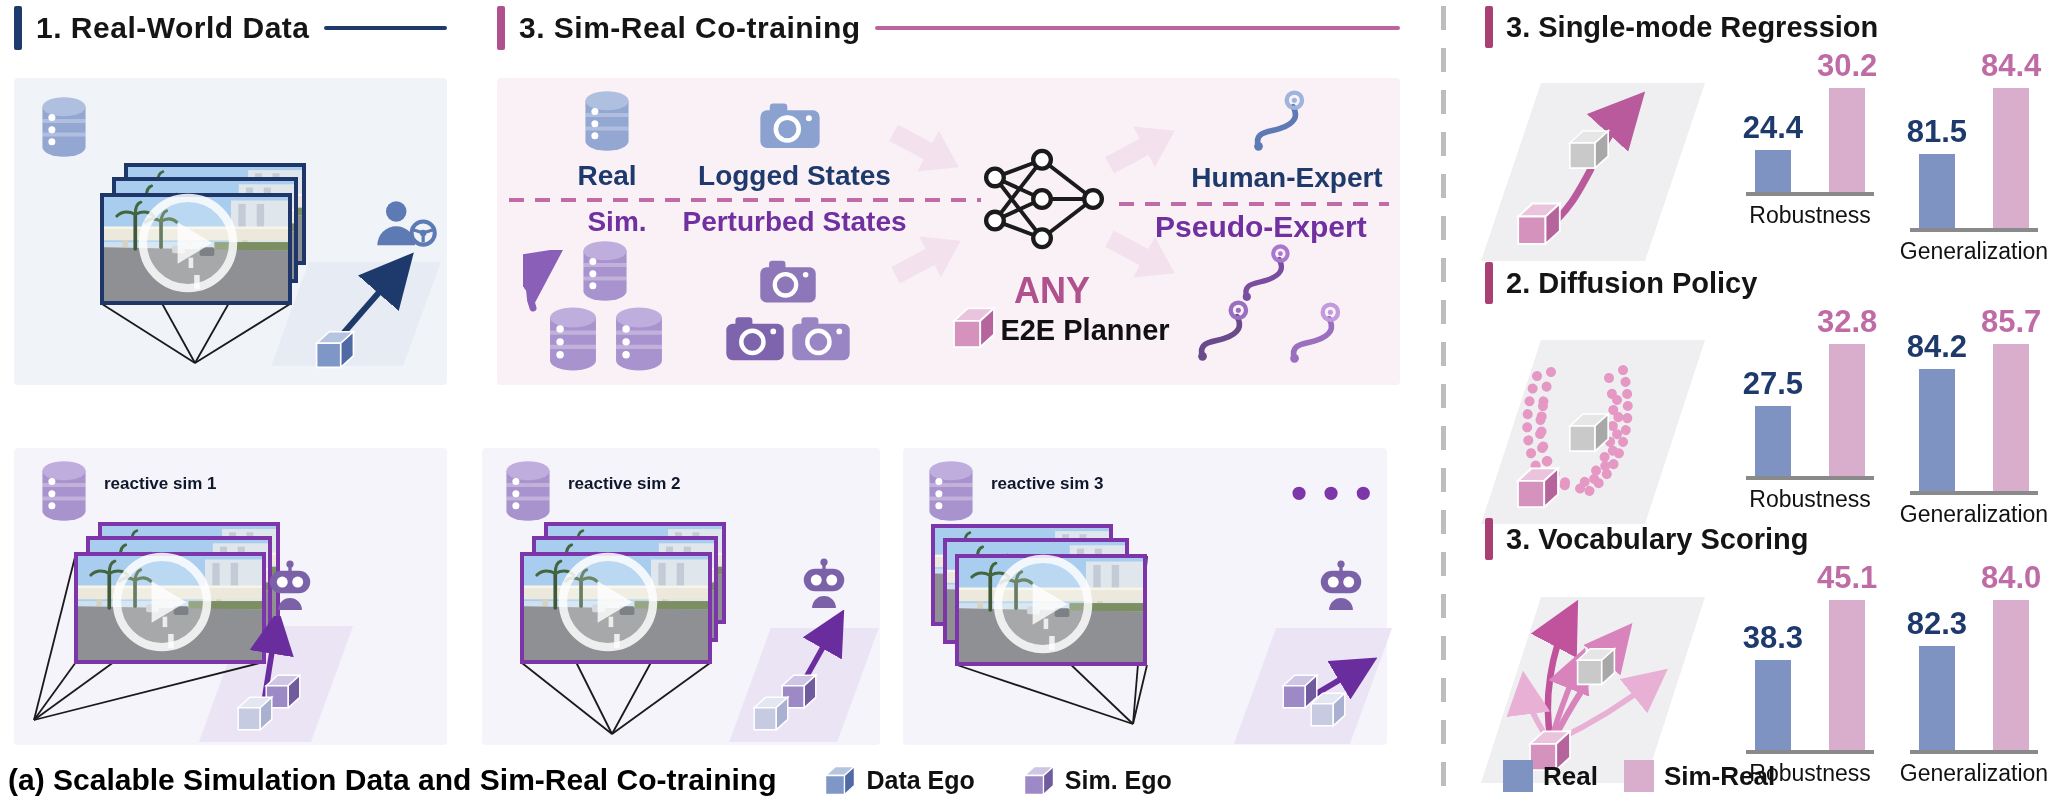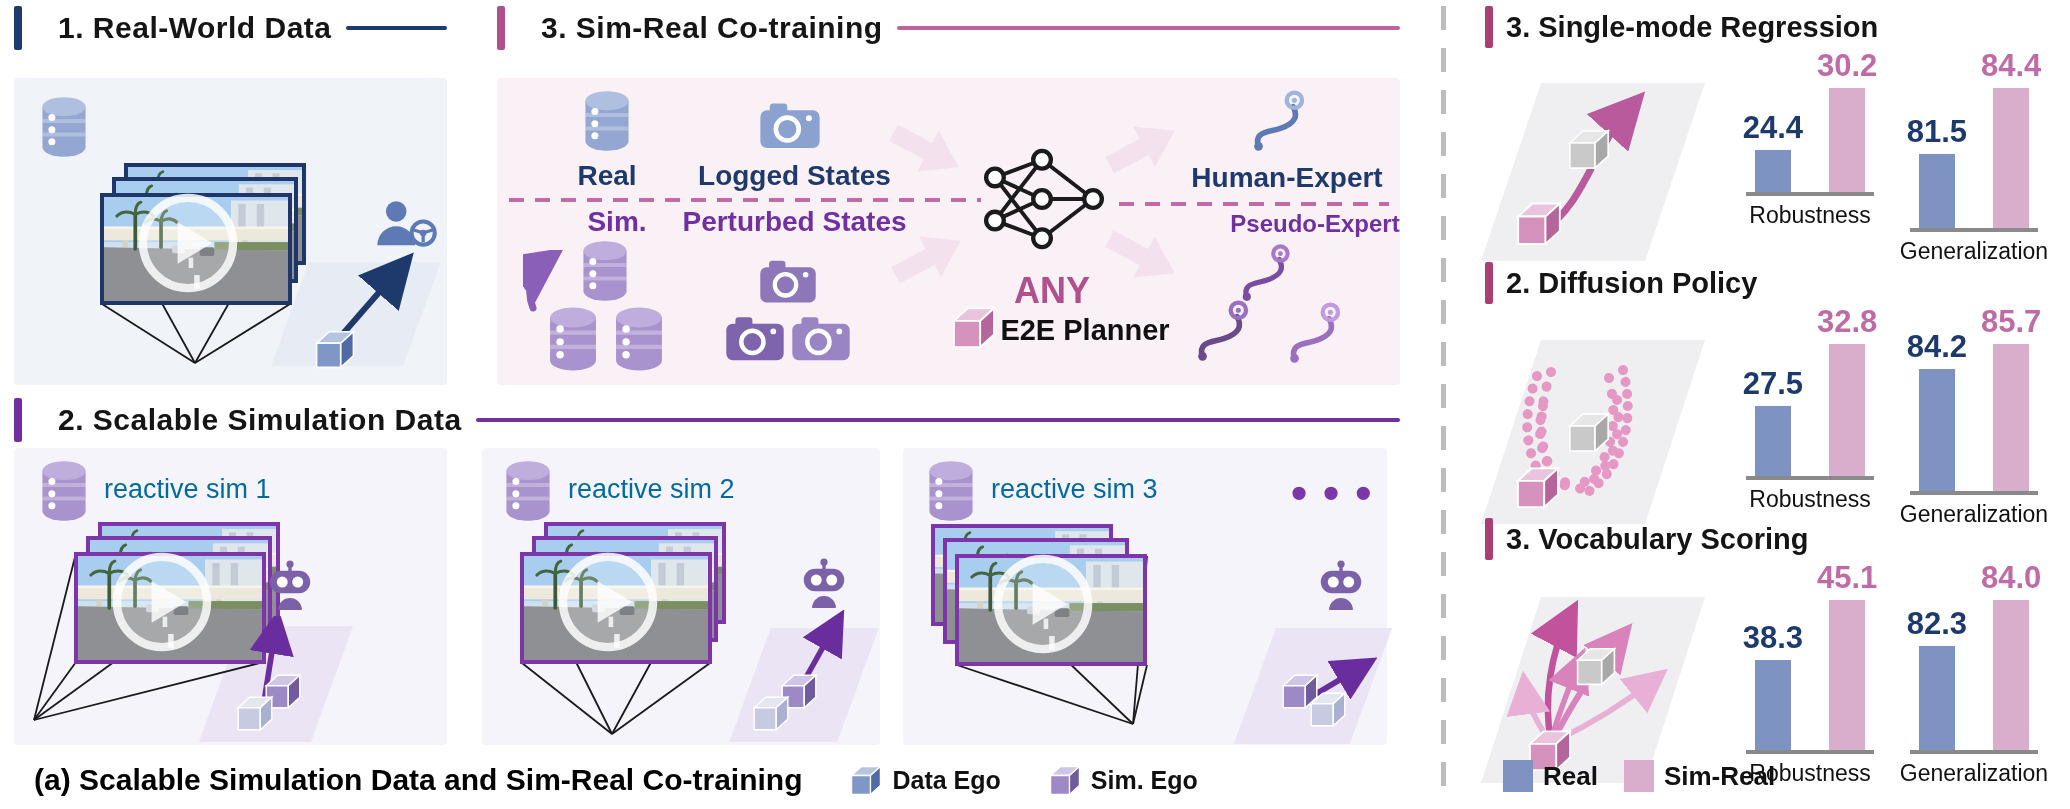--- a/index.html
+++ b/index.html
@@ -2,21 +2,21 @@
 <html><head>
 <meta charset="utf-8">
 <style>
   html,body{margin:0;padding:0;background:#ffffff;}
   body{font-family:"Liberation Sans", sans-serif; color:#111;}
   #fig{position:relative;width:2070px;height:809px;background:#fff;overflow:hidden;}
 
   
   .shead{position:absolute;display:flex;align-items:center;gap:14px;}
   .shead .hbar{width:8px;height:44px;border-radius:2px;flex:0 0 auto;}
-  .shead .htxt{font-size:30px;font-weight:600;letter-spacing:.5px;color:#151515;white-space:nowrap;margin-left:22px;}
+  .shead .htxt{font-size:30px;font-weight:600;letter-spacing:.5px;color:#151515;white-space:nowrap;}
   .shead .hline{flex:1;height:4px;border-radius:2px;}
   .navy-bar{background:#1e3a6c;} .navy-line{background:#1e3a6c;}
   .mag-bar{background:#b0508c;} .mag-line{background:#bb64a0;}
   .pur-bar{background:#7030a0;} .pur-line{background:#7030a0;}
   .crim-bar{background:#a84076;}
 
   
   .panel{position:absolute;border-radius:4px;}
   .bg-blue{background:#f0f3f8;}
   .bg-pink{background:#faf1f7;}
@@ -40,21 +40,21 @@
 
   .frustum{position:absolute;left:0;top:0;pointer-events:none;}
 
   .para{position:absolute;transform:skewX(-20deg);}
 
   
   .lbl{position:absolute;font-weight:600;text-align:center;white-space:nowrap;}
   .lbl.navy{color:#1e3a6c;} .lbl.purp{color:#7030a0;} .lbl.mag{color:#b0508c;}
   .dashline{position:absolute;height:4px;background:repeating-linear-gradient(90deg,#c06ba5 0 15px,transparent 15px 26px);}
 
-  .simlabel{position:absolute;font-size:27px;font-weight:400;color:#0369a1;white-space:nowrap;}
+  .simlabel{position:absolute;font-size:17px;font-weight:700;color:#0f172a;white-space:nowrap;}
   .dots{position:absolute;font-size:46px;letter-spacing:16px;color:#7d35aa;font-weight:700;}
 
   .fatarrow{position:absolute;}
 
   
   .caption-row{position:absolute;display:flex;align-items:center;}
   .cap-text{font-size:30px;font-weight:600;color:#000;white-space:nowrap;}
   .leg-item{display:flex;align-items:center;gap:8px;margin-left:46px;}
   .leg-item .leg-label{font-size:25px;font-weight:600;color:#111;white-space:nowrap;}
 
@@ -324,37 +324,32 @@
       </svg>
     <svg class="fatarrow" style="left:608px;top:150px;transform:rotate(28deg);" width="74" height="56">
         <use href="#fatarrow"></use>
       </svg>
 
     <svg class="icon" style="position:absolute;left:752px;top:12px;--rt:#5d7ab5;--pin:#9db4dc;" width="60" height="64">
         <use href="#route"></use>
       </svg>
     <div class="lbl navy" style="left:690px;top:84px;width:200px;font-size:28px;">Human-Expert</div>
     <div class="dashline" style="left:622px;top:124px;width:270px;"></div>
-    <div class="lbl purp" style="left:718px;top:132px;width:200px;font-size:24px;">Pseudo-Expert</div>
+    <div class="lbl purp" style="left:658px;top:132px;width:200px;font-size:30px;">Pseudo-Expert</div>
     <svg class="icon" style="position:absolute;left:740px;top:166px;--rt:#7a4da0;--pin:#a877d0;" width="58" height="60">
         <use href="#route"></use>
       </svg>
     <svg class="icon" style="position:absolute;left:696px;top:222px;--rt:#6b4a8c;--pin:#9b6fc0;" width="60" height="64">
         <use href="#route"></use>
       </svg>
     <svg class="icon" style="position:absolute;left:788px;top:224px;--rt:#9b6fc0;--pin:#c49ade;" width="60" height="64">
         <use href="#route"></use>
       </svg>
   </div>
 
-  <div class="shead" style="left:14px;top:398px;width:1386px;">
-    <span class="hbar pur-bar"></span>
-    <span class="htxt">2. Scalable Simulation Data</span>
-    <span class="hline pur-line"></span>
-  </div>
 
   <div class="panel bg-purp" style="left:14px;top:448px;width:433px;height:297px;">
     <svg class="icon" style="position:absolute;left:22px;top:12px;--db:#a993ce;--dbtop:#bfaedd;" width="56" height="62">
         <use href="#db"></use>
       </svg>
     <div class="simlabel" style="left:90px;top:26px;">reactive sim 1</div>
     <div class="para" style="left:206px;top:178px;width:112px;height:116px;background:#ebe4f4;"></div>
     <svg class="frustum" width="433" height="297">
       <g stroke="#1a1a1a" stroke-width="1.8">
         <line x1="20" y1="272" x2="62" y2="105"></line>
@@ -502,21 +497,21 @@
       <line x1="16" y1="66" x2="80" y2="28" stroke="#6a2d9e" stroke-width="5.6" marker-end="url(#ahP3)"></line>
     </svg>
     <svg class="icon" style="position:absolute;left:376px;top:222px;--ctop:#cfc5e4;--cfront:#9d89c6;--cside:#6f5b9e;" width="42" height="42">
         <use href="#cube"></use>
       </svg>
     <svg class="icon" style="position:absolute;left:404px;top:240px;--ctop:#e4e7f2;--cfront:#c6cbe2;--cside:#a9b0d0;" width="42" height="42">
         <use href="#cube"></use>
       </svg>
   </div>
 
-  <div class="caption-row" style="left:8px;top:762px;margin-left:26px;">
+  <div class="caption-row" style="left:8px;top:762px;">
     <span class="cap-text">(a) Scalable Simulation Data and Sim-Real Co-training</span>
     <span class="leg-item">
       <svg class="icon" width="36" height="36" style="--ctop:#b7c4e0;--cfront:#7f97c6;--cside:#4f6aa5;">
           <use href="#cube"></use>
         </svg>
       <span class="leg-label">Data Ego</span>
     </span>
     <span class="leg-item">
       <svg class="icon" width="36" height="36" style="--ctop:#cfc5e4;--cfront:#9d89c6;--cside:#6f5b9e;">
           <use href="#cube"></use>

